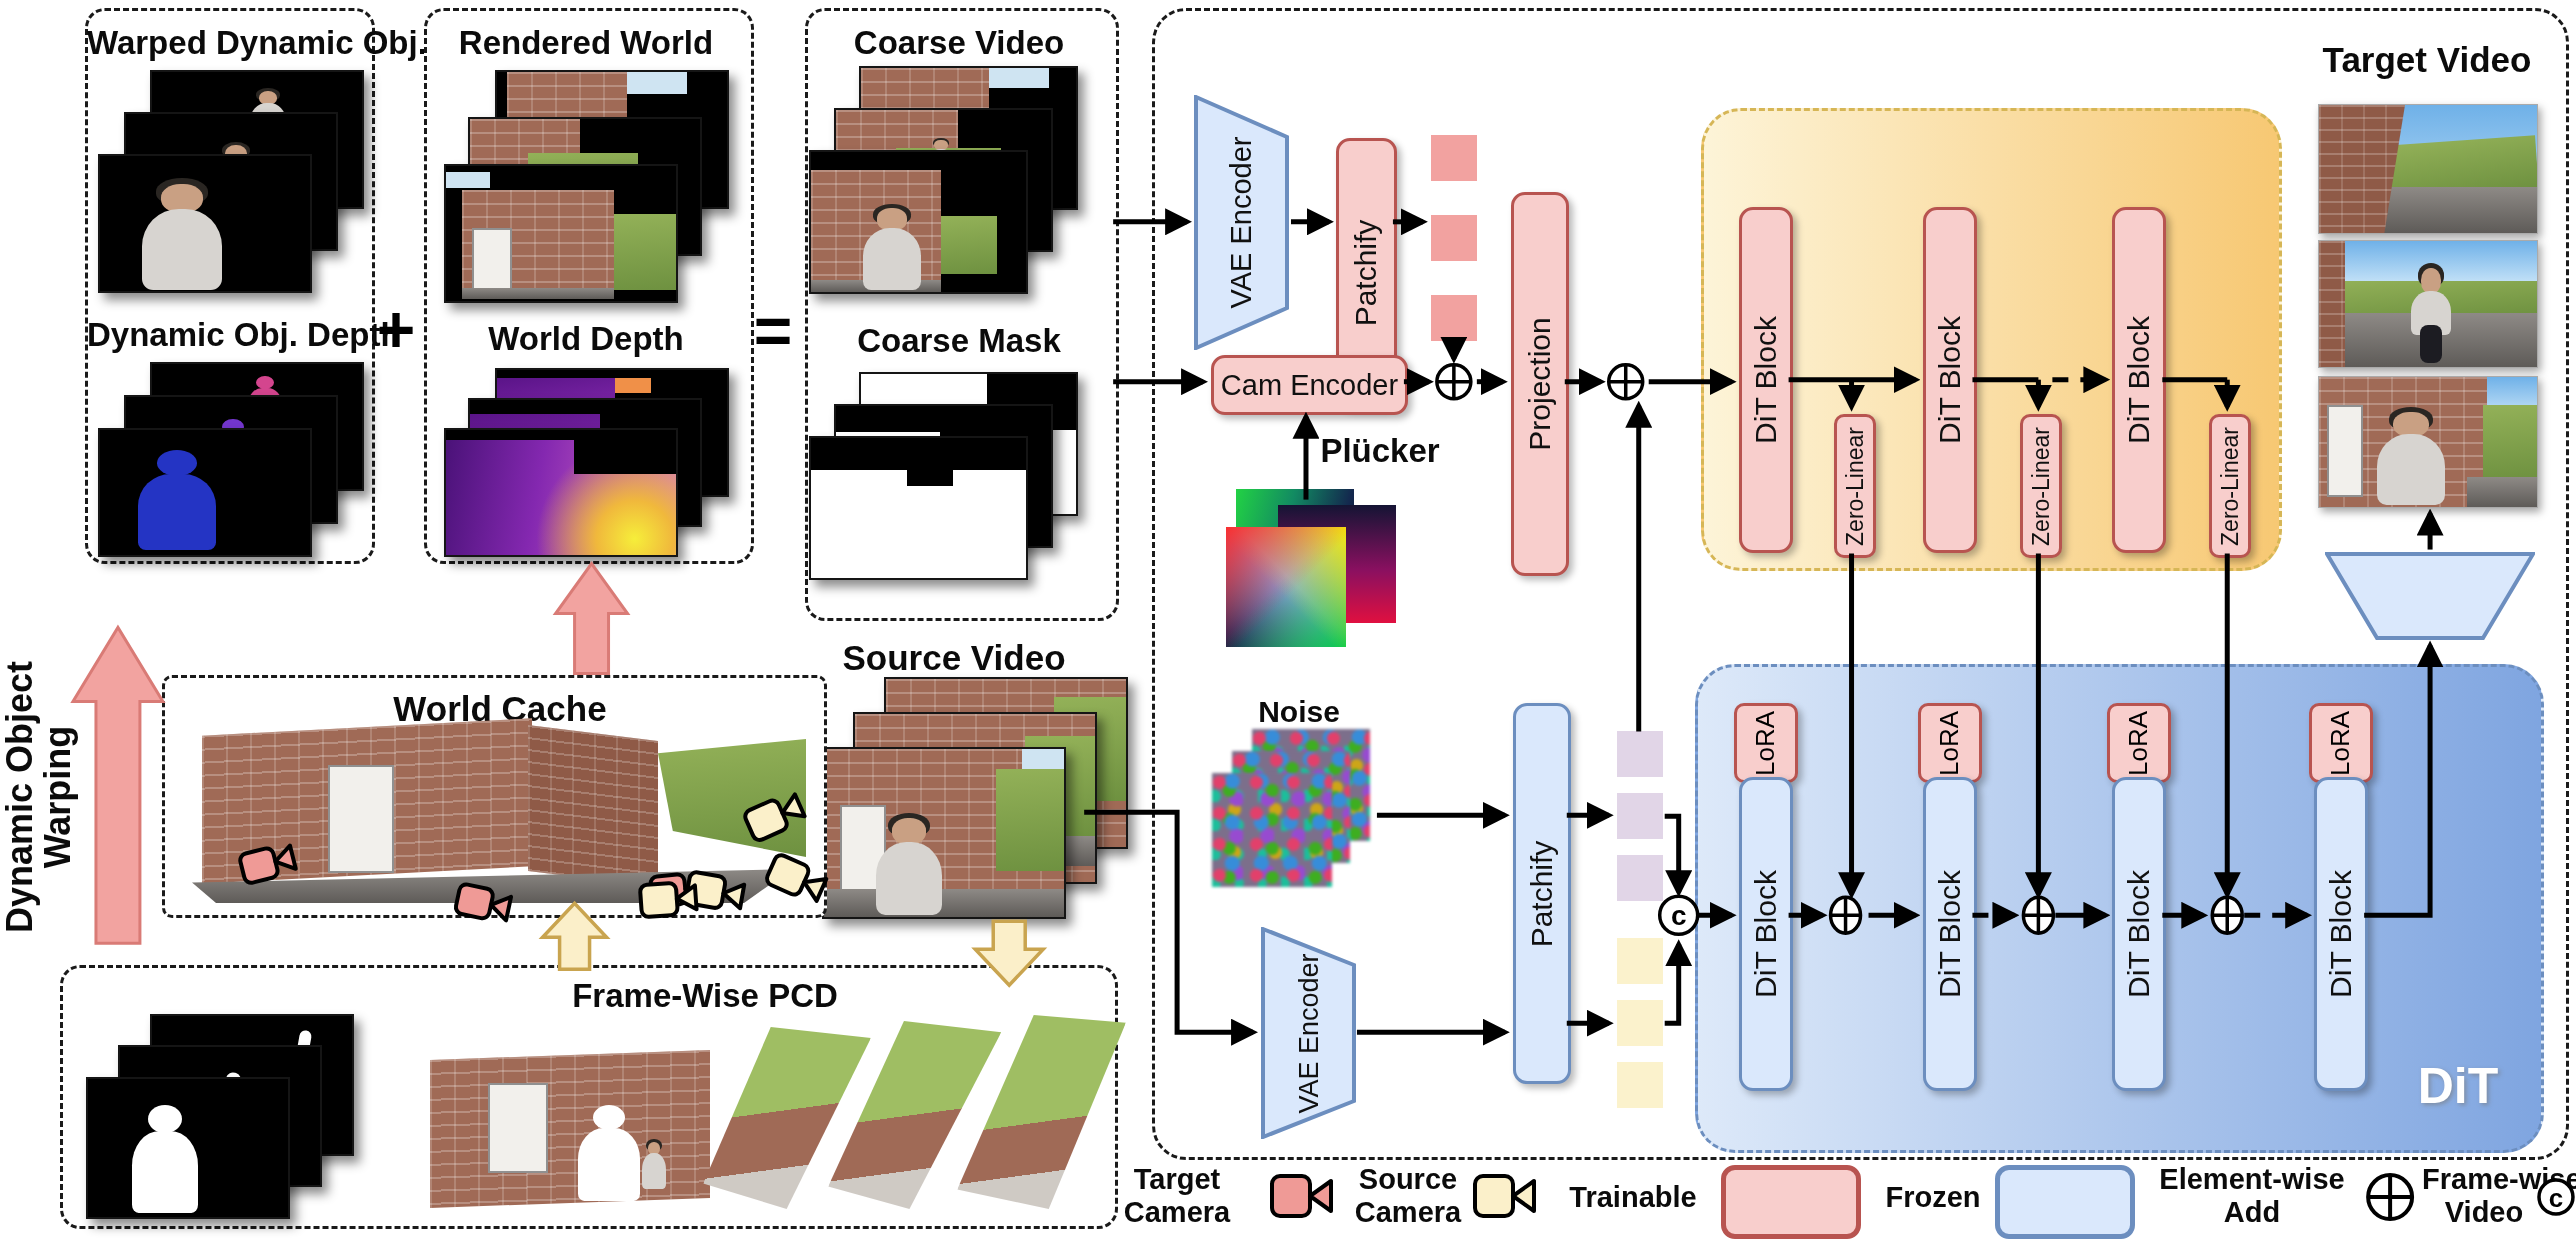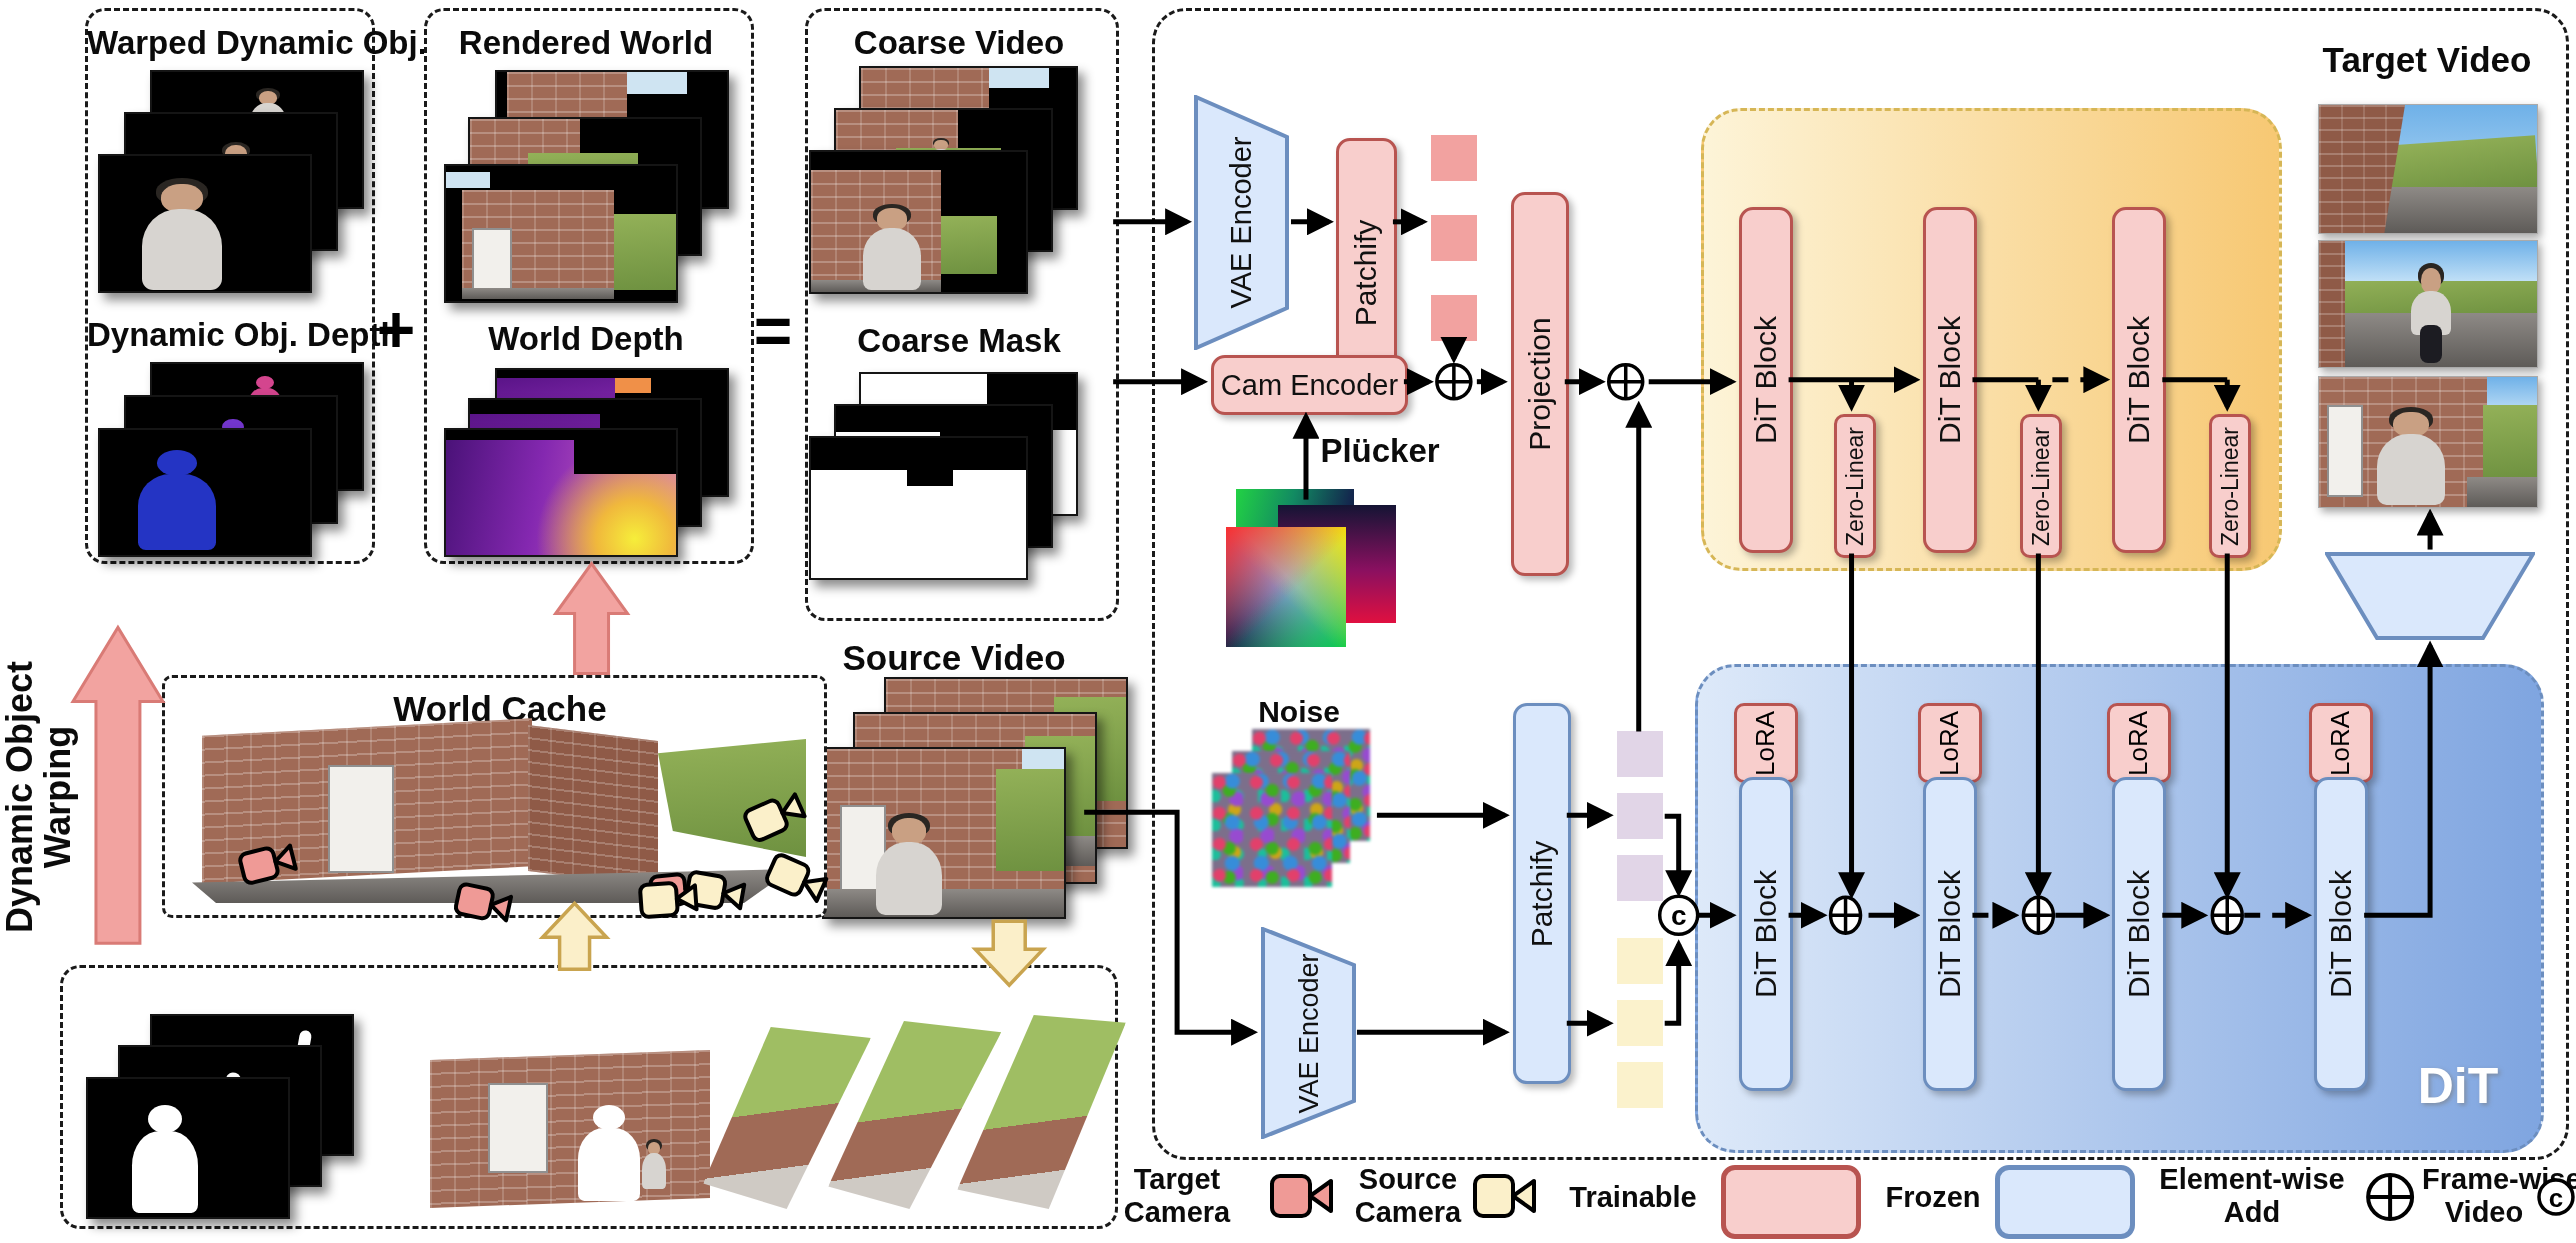--- a/index.html
+++ b/index.html
@@ -236,20 +236,21 @@
   </div>
   <div class="frame" style="left:118px;top:1045px;width:200px;height:138px;">
     <div class="scene-part" style="left:96px;top:24px;width:15px;height:78px;background:#fff;border-radius:7px;transform:rotate(18deg);"></div>
   </div>
   <div class="frame" style="left:86px;top:1077px;width:200px;height:138px;">
     <div class="sil" style="left:44px;top:26px;width:66px;height:108px;color:#fff;">
         <div class="shead"></div>
         <div class="storso"></div>
       </div>
   </div>
+  <div class="ptitle" style="left:535px;top:977px;width:340px;">Frame-Wise PCD</div>
   <div class="abs" style="left:430px;top:1011px;width:674px;height:205px;">
     <div class="scene-part brick" style="left:0;top:44px;width:280px;height:148px;transform:skewY(-2deg);"></div>
     <div class="scene-part door" style="left:58px;top:72px;width:56px;height:86px;"></div>
     <div class="sil" style="left:148px;top:94px;width:62px;height:96px;color:#fff;">
         <div class="shead"></div>
         <div class="storso"></div>
       </div>
     <div class="person" style="left:212px;top:128px;width:24px;height:50px;">
         <div class="hair"></div>
         <div class="head"></div>

